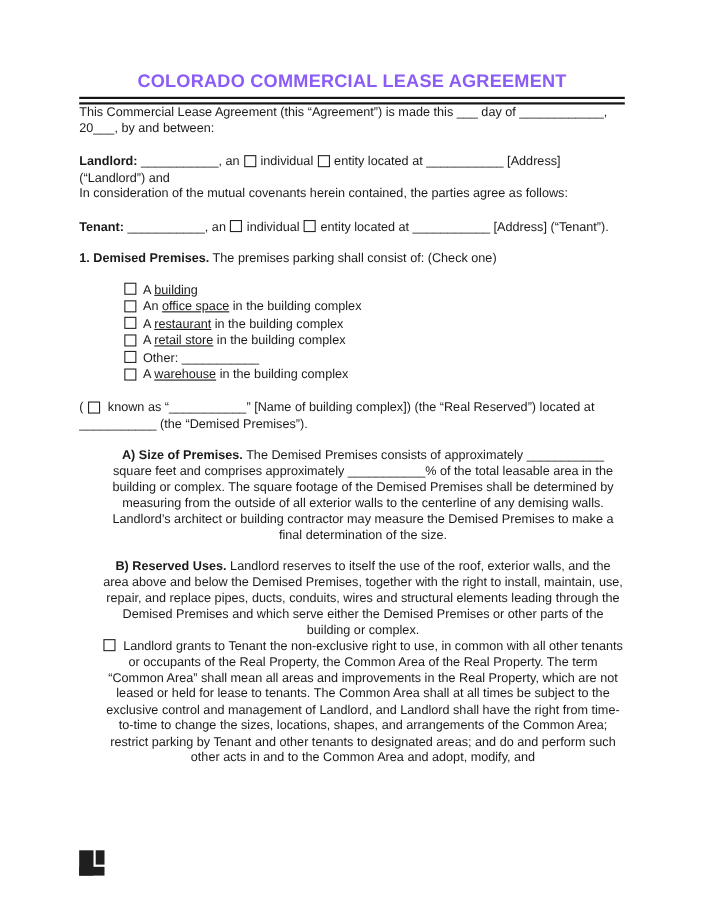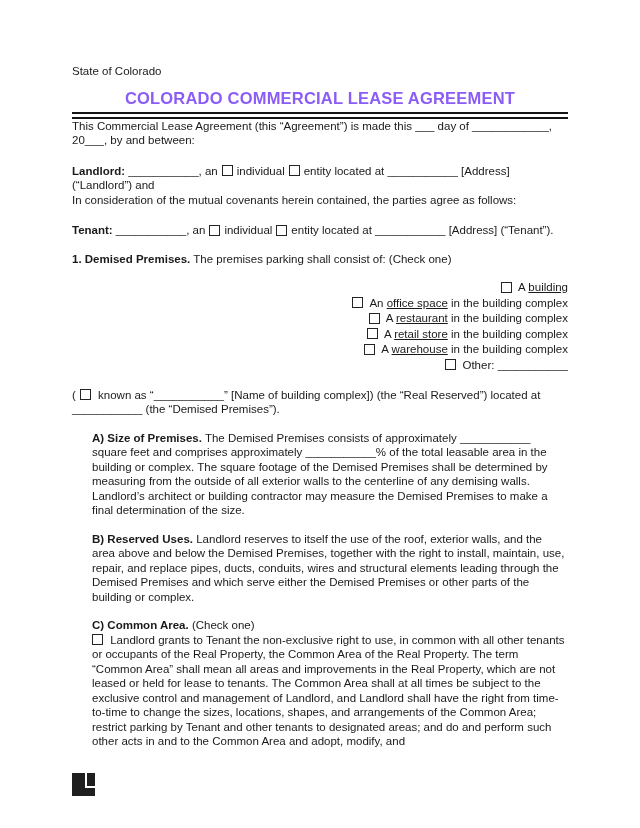--- a/index.html
+++ b/index.html
@@ -20,44 +20,43 @@
     text-align:center; letter-spacing:0.2px; color:#8b5cf6;
   }
   .title-rule {
     margin-top:3px; height:7px;
     border-top:2.5px solid #141414;
     border-bottom:2.5px solid #141414;
   }
   .para { }
   .party { margin-top:16px; }
   .sect { margin-top:14px; }
-  .indent { margin-left:20px; width:476px; }
+  .indent { margin-left:20px; width:476px;text-align:center; }
   b { font-weight:700; }
   .cb {
     display:inline-block; width:11px; height:11px;
     border:1.6px solid #242424; background:#ffffff;
     vertical-align:-1.5px; margin:0 4px;
   }
   .options { margin:14px 0 0 41px; }
-  .opt { line-height:15.6px; white-space:nowrap;text-align:right; }
+  .opt { line-height:15.6px; white-space:nowrap; }
   .opt .cb { margin:0 6px 0 0; }
   .u { text-decoration:underline; }
   .logo { position:absolute; left:72px; top:773px; width:23px; height:23px; }
   .logo span { position:absolute; background:#1f1f1f; }
   .logo .lv { left:0; top:0; width:13px; height:23px; }
   .logo .lh { left:0; top:15px; width:23px; height:8px; }
   .logo .ld { left:15px; top:0; width:8px; height:13px; }
 </style>
 </head>
 <body>
 
 <div class="page">
   <div class="content">
 
-    <p class="state-line">State of Colorado</p>
 
     <div class="title-block">
       <h1 class="doc-title">COLORADO COMMERCIAL LEASE AGREEMENT</h1>
       <div class="title-rule"></div>
     </div>
 
     <p class="para">This Commercial Lease Agreement (this “Agreement”) is made this ___ day of ____________, 20___, by and between:</p>
 
     <p class="para party"><b>Landlord:</b><span> ___________, an</span><span class="cb"></span><span>individual</span><span class="cb"></span><span>entity located at ___________ [Address] (“Landlord”) and</span></p>
 
@@ -65,31 +64,30 @@
 
     <p class="para party"><b>Tenant:</b><span> ___________, an</span><span class="cb"></span><span>individual</span><span class="cb"></span><span>entity located at ___________ [Address] (“Tenant”).</span></p>
 
     <p class="para sect"><b>1. Demised Premises.</b><span> The premises parking shall consist of: (Check one)</span></p>
 
     <div class="options">
       <div class="opt"><span class="cb"></span><span>A </span><span class="u">building</span><span></span></div>
       <div class="opt"><span class="cb"></span><span>An </span><span class="u">office space</span><span> in the building complex</span></div>
       <div class="opt"><span class="cb"></span><span>A </span><span class="u">restaurant</span><span> in the building complex</span></div>
       <div class="opt"><span class="cb"></span><span>A </span><span class="u">retail store</span><span> in the building complex</span></div>
+      <div class="opt"><span class="cb"></span><span>Other: </span><span class="u"></span><span>___________</span></div>
       <div class="opt"><span class="cb"></span><span>A </span><span class="u">warehouse</span><span> in the building complex</span></div>
-      <div class="opt"><span class="cb"></span><span>Other: </span><span class="u"></span><span>___________</span></div>
     </div>
 
     <p class="para sect"><span>(</span><span class="cb"></span><span> known as “___________” [Name of building complex]) (the “Real Reserved”) located at ___________ (the “Demised Premises”).</span></p>
 
     <p class="para sect indent"><b>A) Size of Premises.</b><span> The Demised Premises consists of approximately ___________ square feet and comprises approximately ___________% of the total leasable area in the building or complex. The square footage of the Demised Premises shall be determined by measuring from the outside of all exterior walls to the centerline of any demising walls. Landlord’s architect or building contractor may measure the Demised Premises to make a final determination of the size.</span></p>
 
     <p class="para sect indent"><b>B) Reserved Uses.</b><span> Landlord reserves to itself the use of the roof, exterior walls, and the area above and below the Demised Premises, together with the right to install, maintain, use, repair, and replace pipes, ducts, conduits, wires and structural elements leading through the Demised Premises and which serve either the Demised Premises or other parts of the building or complex.</span></p>
 
-    <p class="para sect indent"><b>C) Common Area.</b><span> (Check one)</span></p>
 
     <p class="para indent"><span class="cb" style="margin-left:0;"></span><span> Landlord grants to Tenant the non-exclusive right to use, in common with all other tenants or occupants of the Real Property, the Common Area of the Real Property. The term “Common Area” shall mean all areas and improvements in the Real Property, which are not leased or held for lease to tenants. The Common Area shall at all times be subject to the exclusive control and management of Landlord, and Landlord shall have the right from time-to-time to change the sizes, locations, shapes, and arrangements of the Common Area; restrict parking by Tenant and other tenants to designated areas; and do and perform such other acts in and to the Common Area and adopt, modify, and</span></p>
 
   </div>
 
   <div class="logo">
     <span class="lv"></span>
     <span class="lh"></span>
     <span class="ld"></span>
   </div>

